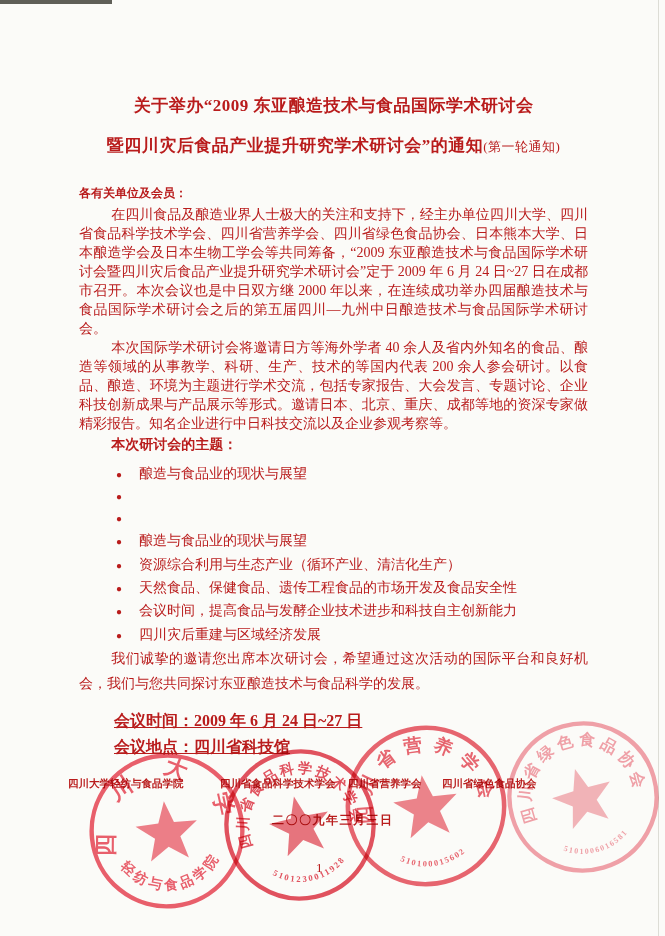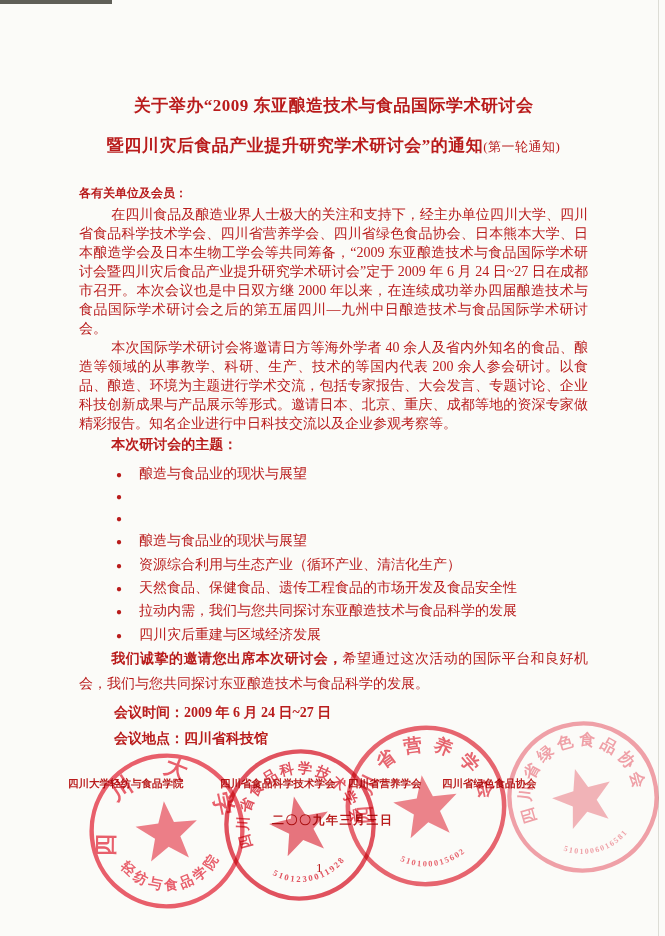--- a/index.html
+++ b/index.html
@@ -15,22 +15,22 @@
   .content{position:absolute;left:79px;top:86px;width:509px;}
   .title{ text-align:center;font-weight:bold;font-size:17px;line-height:40px;letter-spacing:.5px;}
   .title .note{font-size:13px;font-weight:normal;}
   .salutation{margin-top:14px;font-weight:bold;font-size:12px;line-height:24px;}
   p.body{margin:0;font-size:14px;line-height:19px;text-align:justify;text-indent:2.3em;}
   .topics-heading{font-weight:bold;font-size:14px;line-height:24.6px;text-indent:2.3em;margin:0;}
   .topics{margin:5px 0 0 0;padding:0;}
   .topic{display:flex;align-items:baseline;font-size:14px;line-height:22.3px;padding-left:37px;}
   .topic .bullet{font-size:10px;margin-right:17px;flex:none;}
   p.closing{margin:0;font-size:14px;line-height:24.6px;text-align:justify;text-indent:2.3em;}
-  p.closing b{font-weight:bold;}
-  .meeting{margin-top:4px;padding-left:35px;font-weight:bold;font-size:14px;line-height:25.5px;}
+  p.closing b{font-weight:normal;}
+  .meeting{margin-top:12px;padding-left:35px;font-weight:bold;font-size:16px;line-height:25.5px;text-decoration:underline;}
   .meeting div{white-space:nowrap;}
 
   .signatory{position:absolute;top:777px;font-size:10.5px;font-weight:bold;letter-spacing:0;white-space:nowrap;}
   .sig-0{left:68px;} .sig-1{left:220px;} .sig-2{left:348px;} .sig-3{left:442px;}
   .issue-date{position:absolute;left:272px;top:812px;font-size:12px;font-weight:bold;letter-spacing:1.5px;white-space:nowrap;}
   .page-num{position:absolute;left:316px;top:860px;font-size:13px;}
 
   
   .stamp{position:absolute;mix-blend-mode:multiply;opacity:.88;}
   .stamp svg{width:100%;height:100%;overflow:visible;}
@@ -95,21 +95,21 @@
           <span>资源综合利用与生态产业（循环产业、清洁化生产）</span>
         </div>
 
         <div class="topic">
           <span class="bullet">●</span>
           <span>天然食品、保健食品、遗传工程食品的市场开发及食品安全性</span>
         </div>
 
         <div class="topic">
           <span class="bullet">●</span>
-          <span>拉动内需，我们与您共同探讨东亚酿造技术与食品科学的发展</span>
+          <span>会议时间，提高食品与发酵企业技术进步和科技自主创新能力</span>
         </div>
 
         <div class="topic">
           <span class="bullet">●</span>
           <span>四川灾后重建与区域经济发展</span>
         </div>
       </div>
 
     <p class="closing"><b>我们诚挚的邀请您出席本次研讨会，</b><span>希望通过这次活动的国际平台和良好机会，我们与您共同探讨东亚酿造技术与食品科学的发展。</span></p>
 

